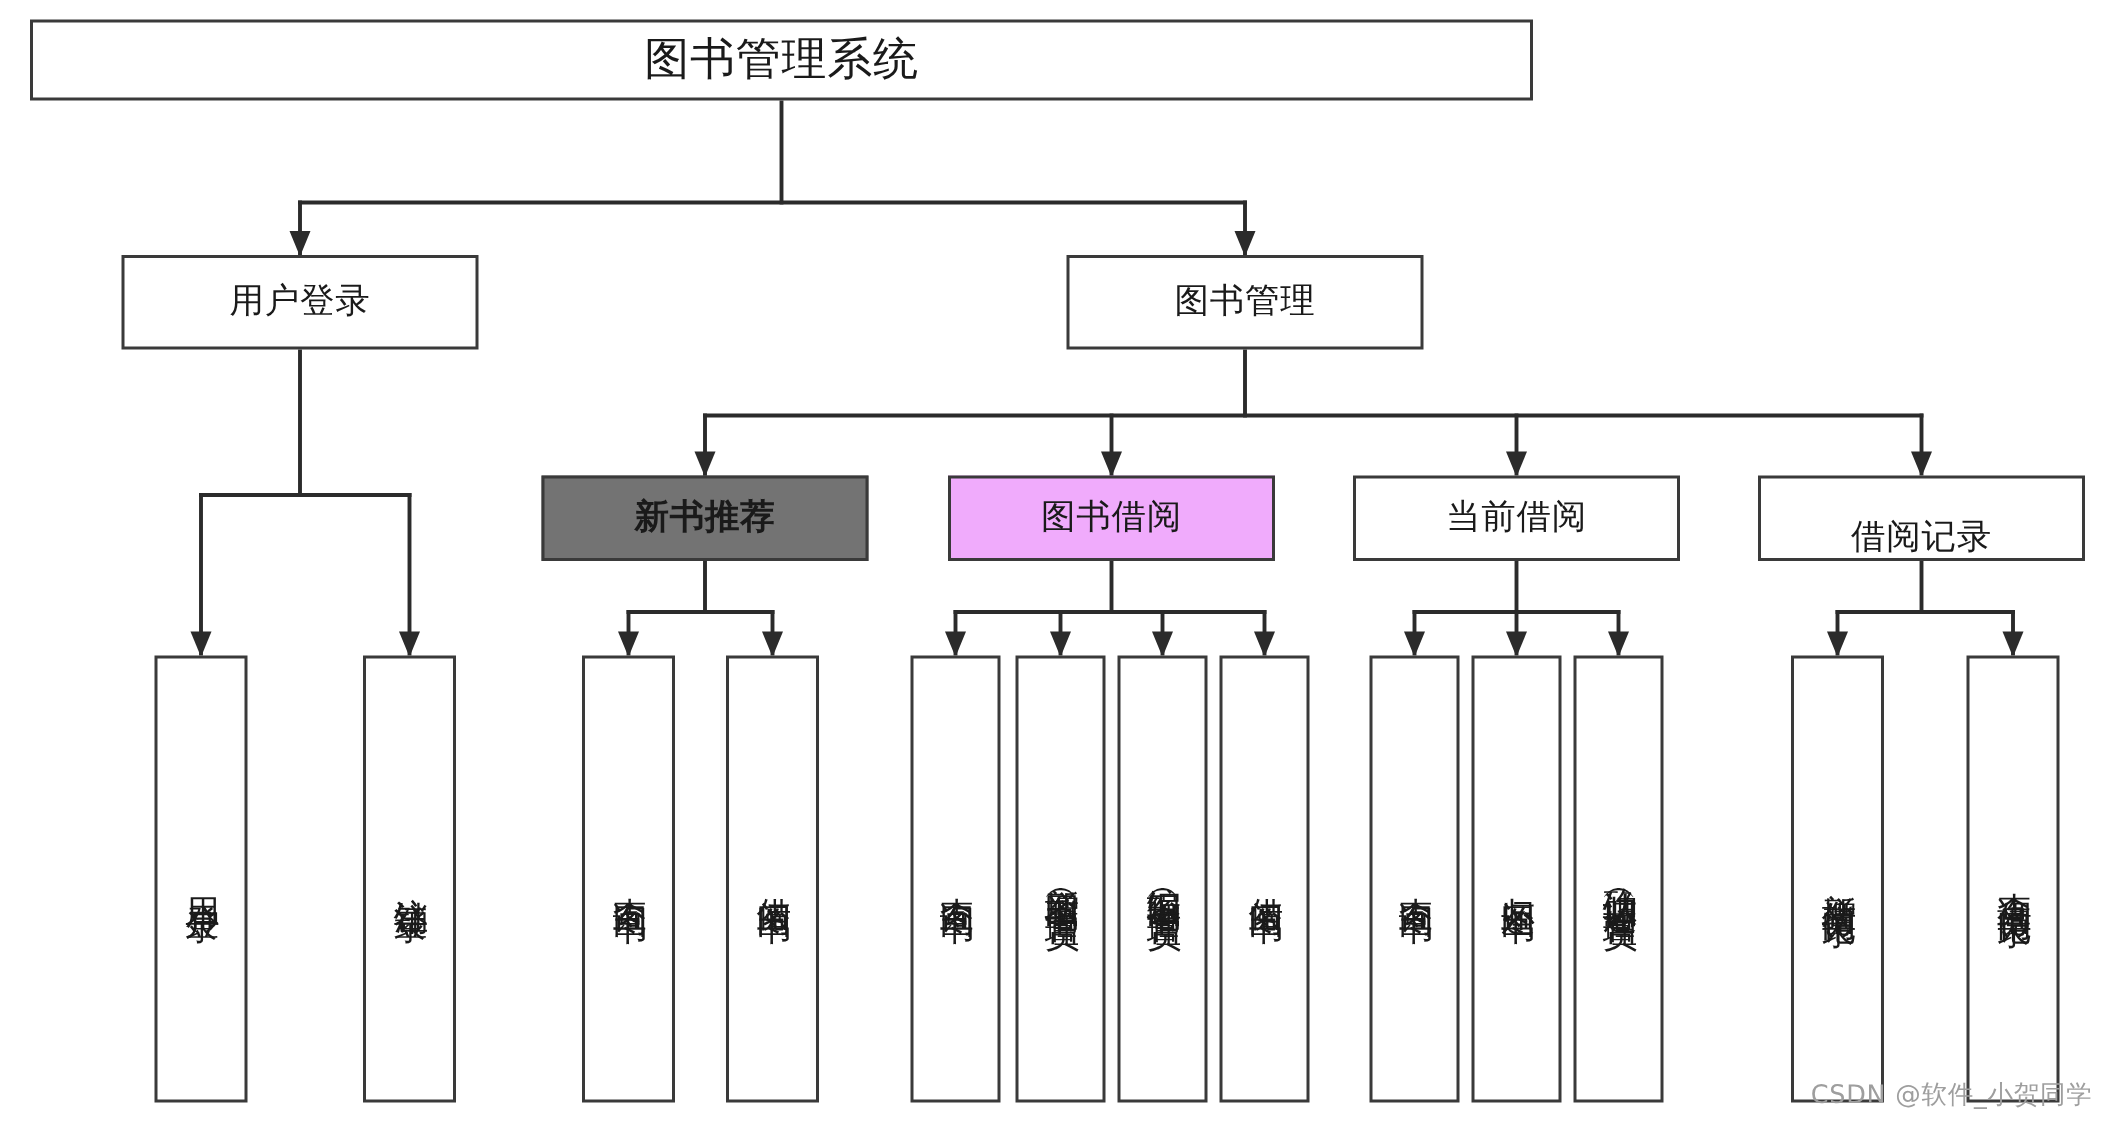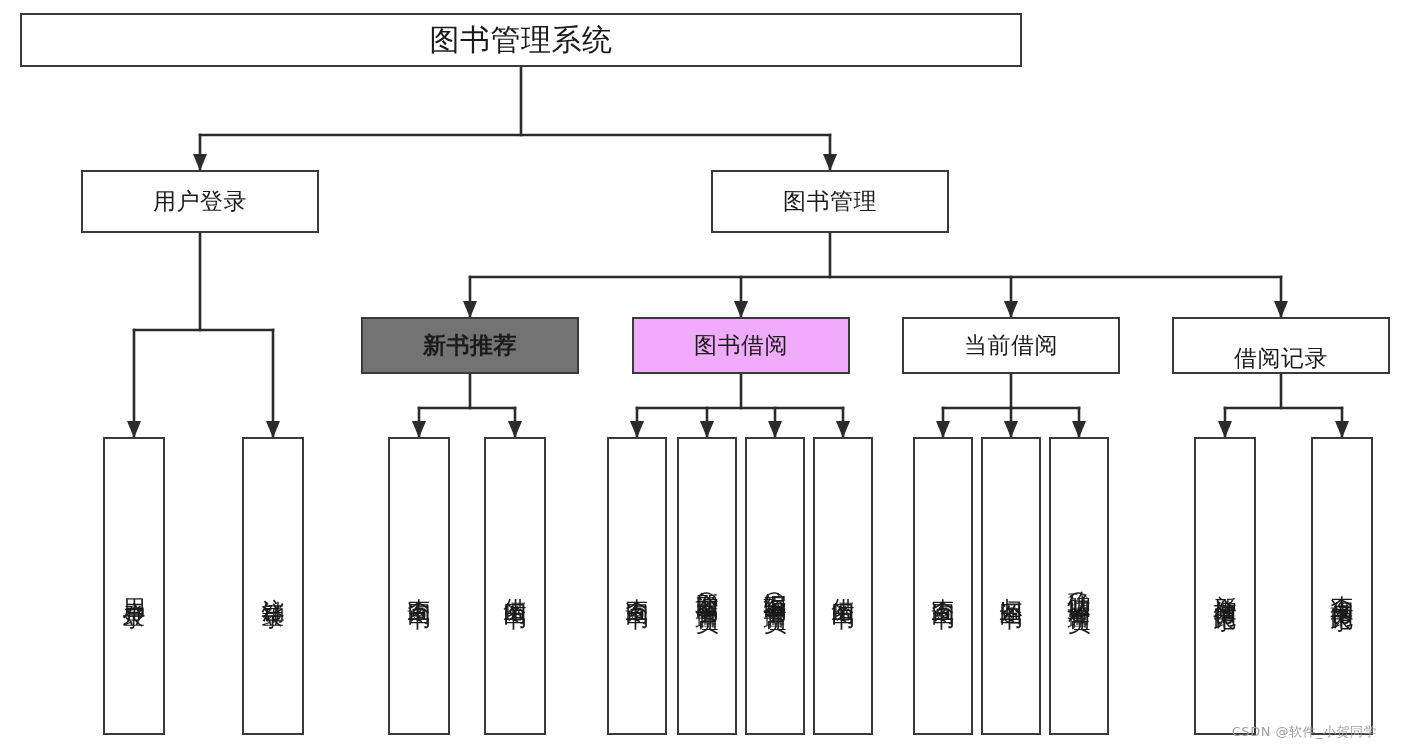--- a/index.html
+++ b/index.html
@@ -59,23 +59,23 @@
   .node.vert .node-label {
     writing-mode: vertical-rl;
     text-orientation: upright;
     font-size: 23px;
     line-height: 1.0;
     letter-spacing: 3px;
     white-space: nowrap;
   }
   .watermark {
     position: absolute;
-    right: 28px;
+    right: 10px;
     bottom: 6px;
-    font-size: 13px;
+    font-size: 17px;
     color: #9e9e9e;
     letter-spacing: 0.5px;
     white-space: nowrap;
     user-select: none;
   }
 </style>
 </head>
 <body>
 
 <div id="diagram-canvas">

